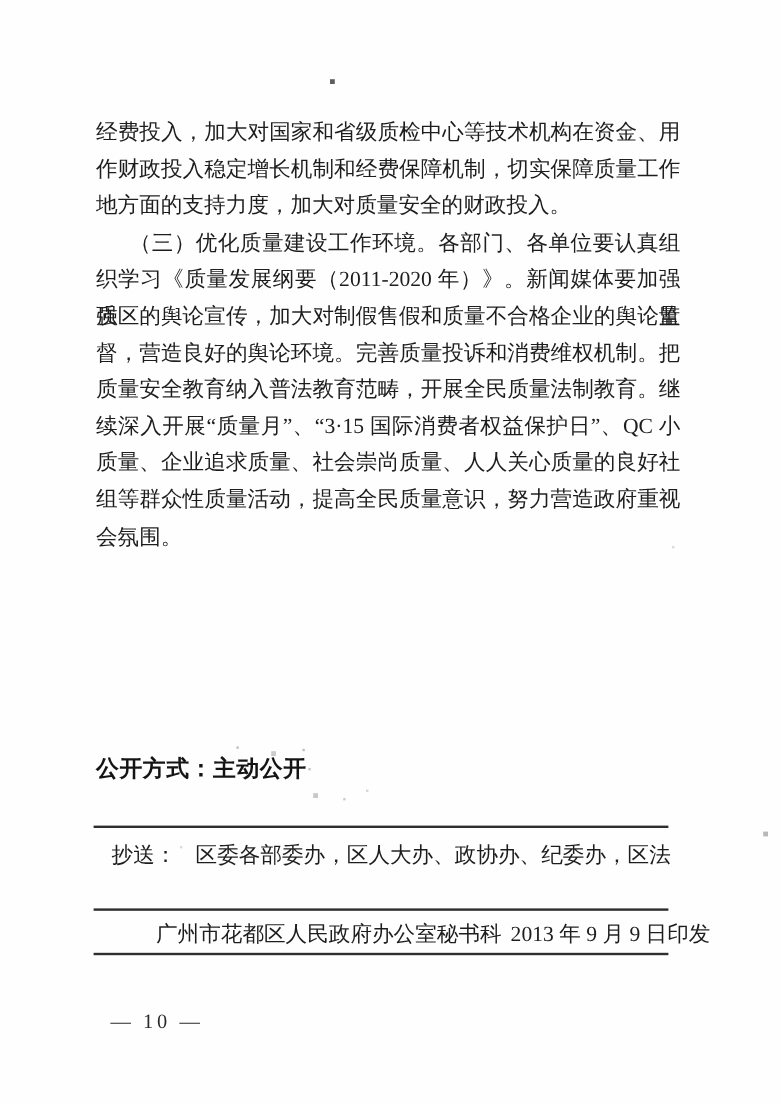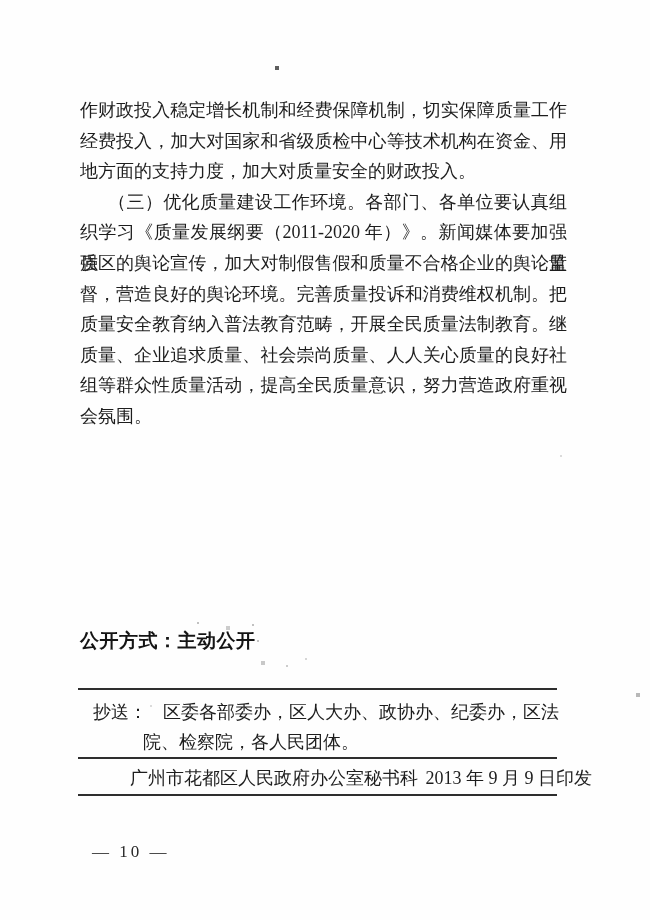--- a/index.html
+++ b/index.html
@@ -119,40 +119,40 @@
   }
 </style>
 </head>
 <body>
 
 <div class="page">
 
   <div class="noise"></div>
 
   <div class="body-text">
+      <div class="line fill">经费投入，加大对国家和省级质检中心等技术机构在资金、用</div>
       <div class="line fill">作财政投入稳定增长机制和经费保障机制，切实保障质量工作</div>
-      <div class="line fill">经费投入，加大对国家和省级质检中心等技术机构在资金、用</div>
       <div class="line">地方面的支持力度，加大对质量安全的财政投入。</div>
       <div class="line indent fill">（三）优化质量建设工作环境。各部门、各单位要认真组</div>
       <div class="line fill">织学习《质量发展纲要（2011-2020 年）》。新闻媒体要加强质量</div>
       <div class="line fill">强区的舆论宣传，加大对制假售假和质量不合格企业的舆论监</div>
       <div class="line fill">督，营造良好的舆论环境。完善质量投诉和消费维权机制。把</div>
       <div class="line fill">质量安全教育纳入普法教育范畴，开展全民质量法制教育。继</div>
+      <div class="line fill">续深入开展“质量月”、“3·15 国际消费者权益保护日”、QC 小</div>
       <div class="line fill">质量、企业追求质量、社会崇尚质量、人人关心质量的良好社</div>
       <div class="line fill">组等群众性质量活动，提高全民质量意识，努力营造政府重视</div>
       <div class="line">会氛围。</div>
     </div>
 
   <div class="disclosure">公开方式：主动公开</div>
 
   <div class="rule rule-1"></div>
 
   <div class="cc-block">
     <div class="cc-row1"><span class="cc-label">抄送：</span><span>区委各部委办，区人大办、政协办、纪委办，区法</span></div>
-    <div class="cc-row2">院、检察院，各人民团体。</div>
   </div>
 
   <div class="rule rule-2"></div>
 
   <div class="pub-row">
     <span>广州市花都区人民政府办公室秘书科</span>
     <span>2013 年 9 月 9 日印发</span>
   </div>
 
   <div class="rule rule-3"></div>

